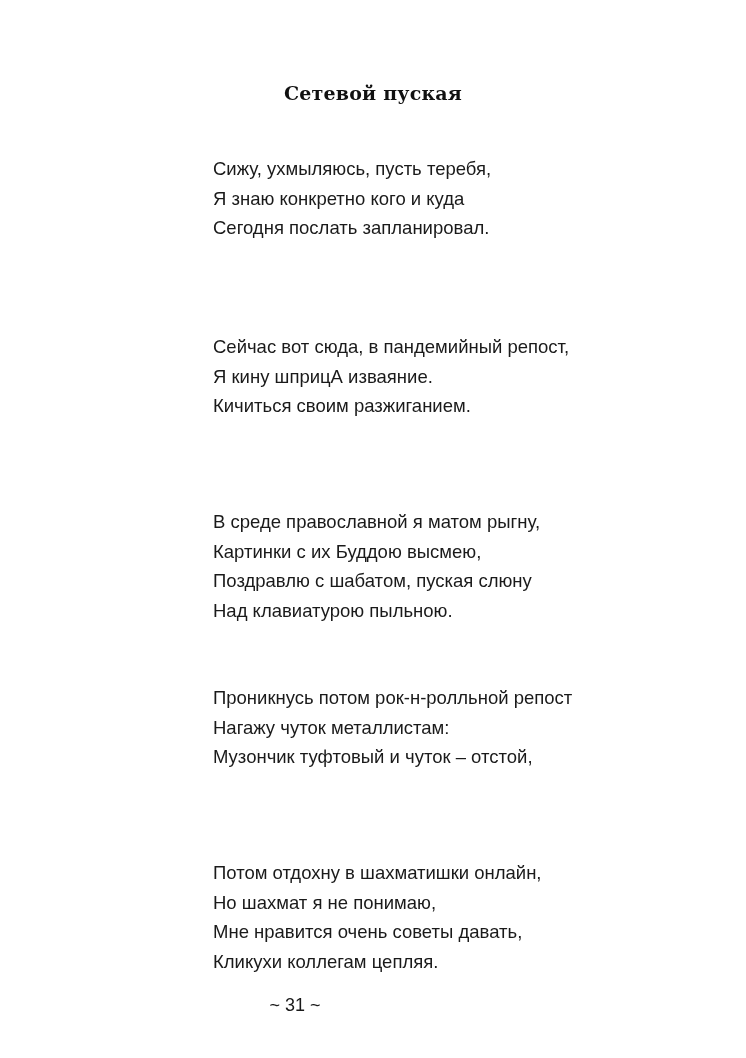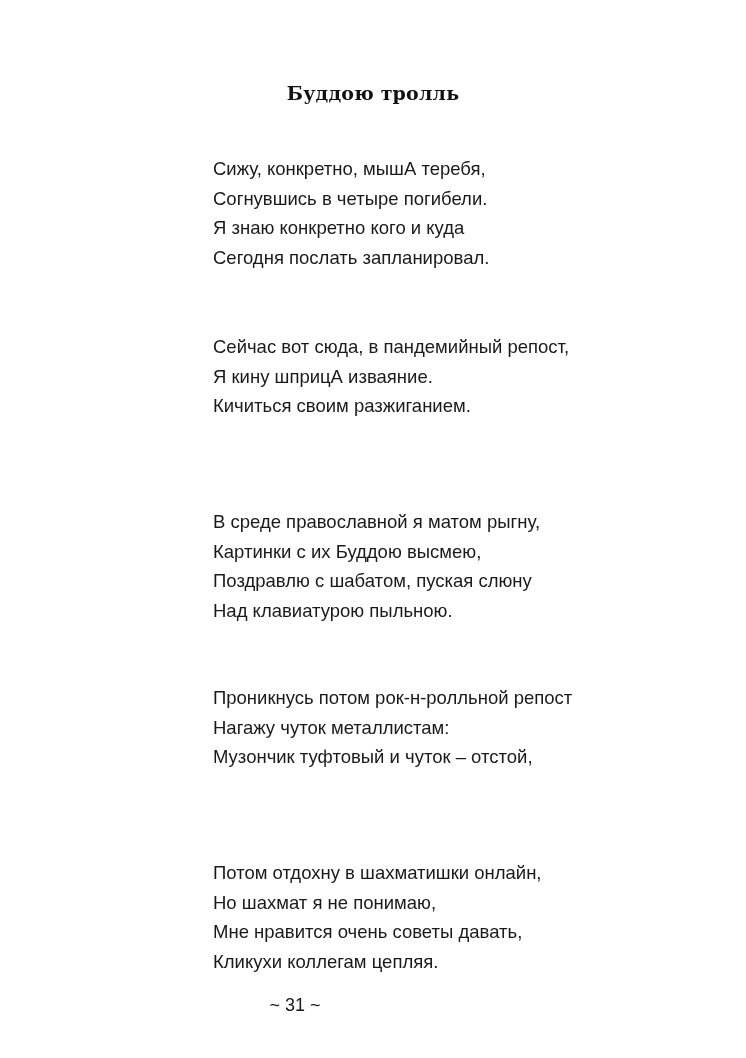--- a/index.html
+++ b/index.html
@@ -46,25 +46,24 @@
       text-align: center;
       top: 995px;
       font-family: "Liberation Sans", sans-serif;
       font-size: 18px;
       color: #1a1a1a;
     }
   </style>
 </head>
 <body>
 
-<h1 class="title">Буддою тролль</h1>
+<h1 class="title">Сетевой пуская</h1>
 
 <div class="stanza" style="top:154px;">
-  <span class="line">Сижу, конкретно, мышА теребя,</span>
-  <span class="line">Согнувшись в четыре погибели.</span>
+  <span class="line">Сижу, ухмыляюсь, пусть теребя,</span>
   <span class="line">Я знаю конкретно кого и куда</span>
   <span class="line">Сегодня послать запланировал.</span>
 </div>
 
 <div class="stanza" style="top:332px;">
   <span class="line">Сейчас вот сюда, в пандемийный репост,</span>
   <span class="line">Я кину шприцА изваяние.</span>
   <span class="line">Кичиться своим разжиганием.</span>
 </div>
 

